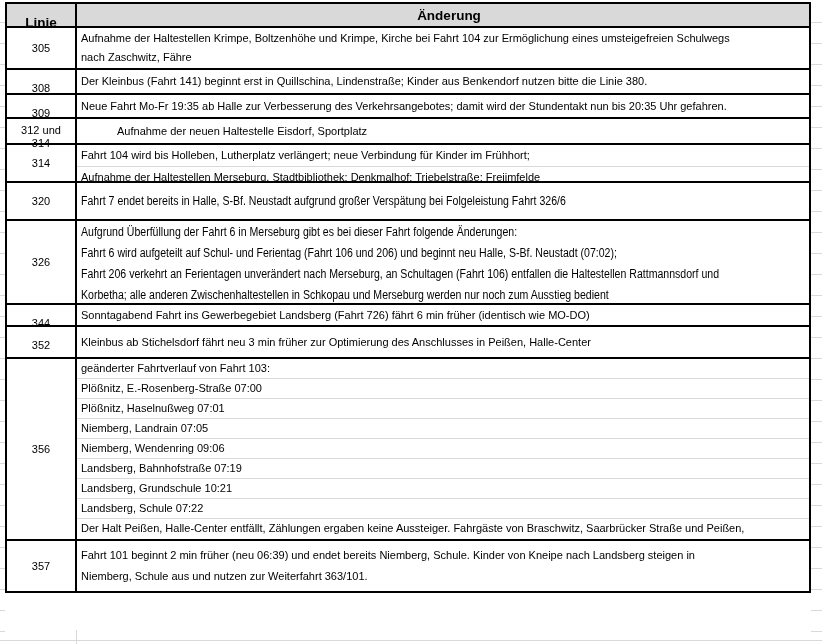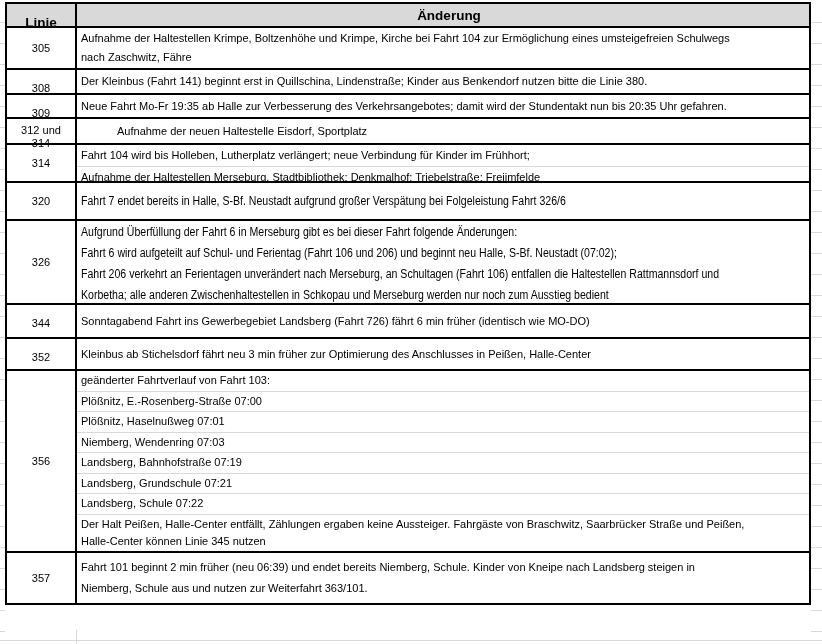--- a/index.html
+++ b/index.html
@@ -22,21 +22,21 @@
   .entry{flex:1 1 auto;display:flex;flex-direction:column;justify-content:center;padding:1px 0 1px 4px;box-sizing:border-box;}
   .entry + .entry{border-top:1px solid #d9d9d9;}
   .line{white-space:nowrap;font-size:11px;line-height:19px;}
   .cond .line{font-size:12px;line-height:21px;transform:scaleX(0.88);transform-origin:0 50%;}
   
   .hrow{height:24px;background:#d9d9d9;}
   .hcell{font-weight:bold;font-size:13.5px;display:flex;align-items:center;justify-content:center;}
   .hrow .c2{flex-direction:row;align-items:center;justify-content:center;padding-left:12px;}
   
   .r305{height:42px;} .r308{height:25px;} .r309{height:24px;} .r312{height:26px;gap:36px;}
-  .r314{height:38px;} .r320{height:38px;} .r326{height:84px;} .r344{height:34px;}
+  .r314{height:38px;} .r320{height:38px;} .r326{height:84px;} .r344{height:22px;}
   .r352{height:32px;} .r356{height:182px;} .r357{height:50px;}
   .r356 .line{line-height:17px;}
   .r357 .line{line-height:21px;}
   
   .tick-strip{
     position:absolute;top:2px;height:638px;
     background:repeating-linear-gradient(to bottom,transparent 0px,transparent 20px,#d9d9d9 20px,#d9d9d9 21px);
   }
   .tick-strip.left{left:0;width:5px;}
   .tick-strip.right{left:811px;width:11px;}
@@ -154,27 +154,30 @@
         <div class="entry">
           <div class="line">geänderter Fahrtverlauf von Fahrt 103:</div>
         </div>
         <div class="entry">
           <div class="line">Plößnitz, E.-Rosenberg-Straße 07:00</div>
         </div>
         <div class="entry">
           <div class="line">Plößnitz, Haselnußweg 07:01</div>
         </div>
         <div class="entry">
-          <div class="line">Niemberg, Wendenring 07:03</div>
+          <div class="line">Niemberg, Landrain 07:05</div>
+        </div>
+        <div class="entry">
+          <div class="line">Niemberg, Wendenring 09:06</div>
         </div>
         <div class="entry">
           <div class="line">Landsberg, Bahnhofstraße 07:19</div>
         </div>
         <div class="entry">
-          <div class="line">Landsberg, Grundschule 07:21</div>
+          <div class="line">Landsberg, Grundschule 10:21</div>
         </div>
         <div class="entry">
           <div class="line">Landsberg, Schule 07:22</div>
         </div>
         <div class="entry">
           <div class="line">Der Halt Peißen, Halle-Center entfällt, Zählungen ergaben keine Aussteiger. Fahrgäste von Braschwitz, Saarbrücker Straße und Peißen,</div>
           <div class="line">Halle-Center können Linie 345 nutzen</div>
         </div>
       </div>
     </div>

